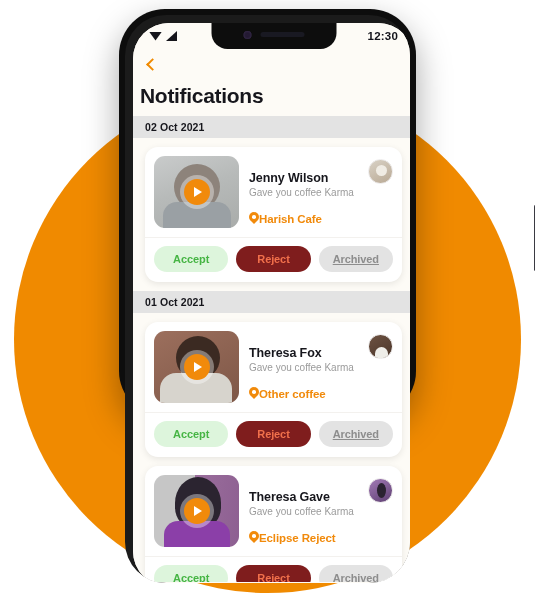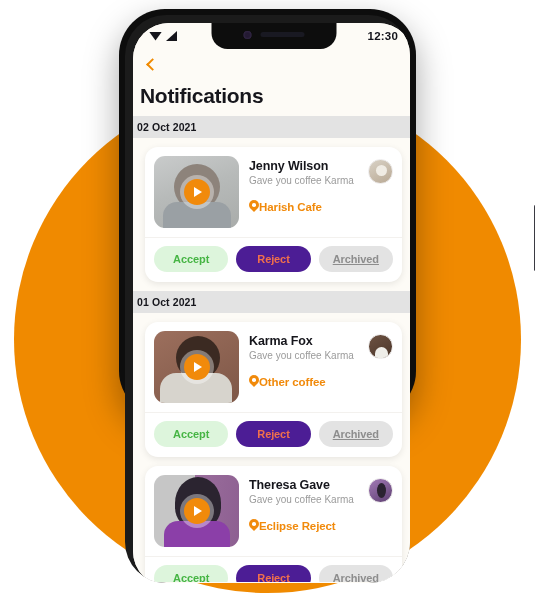--- a/index.html
+++ b/index.html
@@ -129,21 +129,21 @@
   }
 
   
   #list {
     height:calc(100% - 26px - 72px);
     overflow:hidden;
     background:#FDFBF6;
   }
   .date-band {
     background:#E3E3E3;
-    padding:5px 4px;
+    padding:5px 12px;
     font-size:10.5px;
     font-weight:700;
     color:#16161c;
     letter-spacing:.1px;
   }
   .card {
     margin:9px 12px;
     background:#ffffff;
     border-radius:13px;
     box-shadow:0 2px 7px rgba(0,0,0,.09);
@@ -207,21 +207,21 @@
     border-left:8px solid #fff;
     border-top:5px solid transparent;
     border-bottom:5px solid transparent;
     margin-left:2px;
   }
 
   .card-info { flex:1; min-width:0; padding-top:3px; position:relative; }
   .info-row { display:flex; align-items:flex-start; }
   .info-text { flex:1; min-width:0; }
   .user-name {
-    font-size:12.5px; font-weight:700; color:#16161c; letter-spacing:-.1px;
+    font-size:12.5px; font-weight:700; color:#16161c; letter-spacing:-.1px;margin-top:12px;
   }
   .user-sub {
     font-size:10px; color:#9b9b9b; margin-top:2px;
   }
   .avatar {
     width:25px;height:25px;border-radius:50%;
     flex-shrink:0; margin-left:4px;
     border:1px solid #eceaea;
     overflow:hidden; position:relative;
   }
@@ -260,21 +260,21 @@
     flex:1;
     text-align:center;
     padding:7px 0;
     border-radius:14px;
     font-size:11px;
     font-weight:600;
     cursor:pointer;
     letter-spacing:-.1px;
   }
   .btn-accept   { background:#DDF5DC; color:#46B544; }
-  .btn-reject   { background:#4c1d95; color:#F1704B; }
+  .btn-reject   { background:#7f1d1d; color:#F1704B; }
   .btn-archived { background:#E3E3E3; color:#8d8d8d;text-decoration:underline; }
 </style>
 </head>
 <body>
 
 <div id="bg-circle"></div>
 
 <div id="phone">
   <div class="side-btn sb-left-1"></div>
   <div class="side-btn sb-left-2"></div>
@@ -339,21 +339,21 @@
             <div class="card-top">
               <div class="thumb">
                 <div class="thumb-photo ph2"></div>
                 <div class="play-btn">
                   <div class="play-tri"></div>
                 </div>
               </div>
               <div class="card-info">
                 <div class="info-row">
                   <div class="info-text">
-                    <div class="user-name">Karma Fox</div>
+                    <div class="user-name">Theresa Fox</div>
                     <div class="user-sub">Gave you coffee Karma</div>
                   </div>
                   <div class="avatar av2"></div>
                 </div>
                 <div class="place-row">
                   <div class="pin-icon"></div>
                   <div class="place-name">Other coffee</div>
                 </div>
               </div>
             </div>

